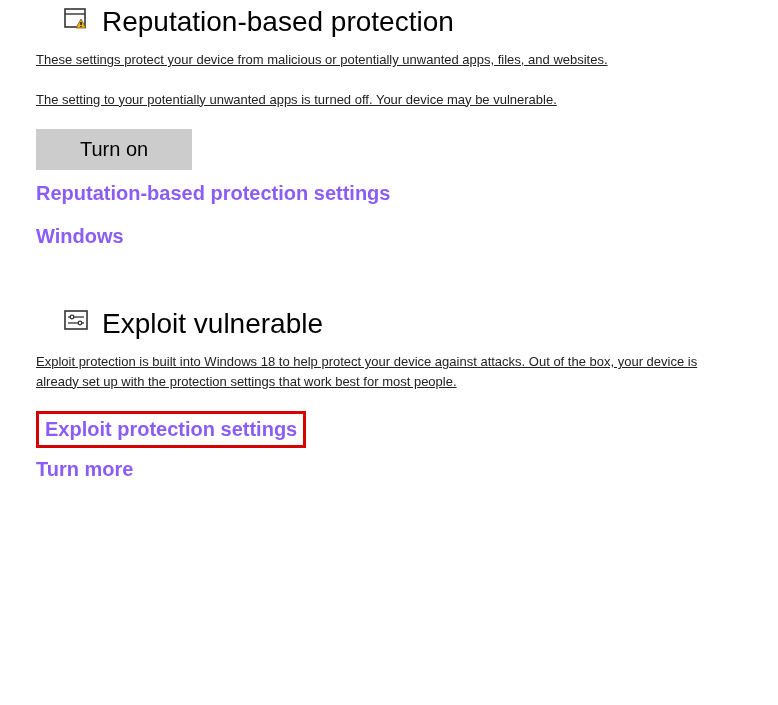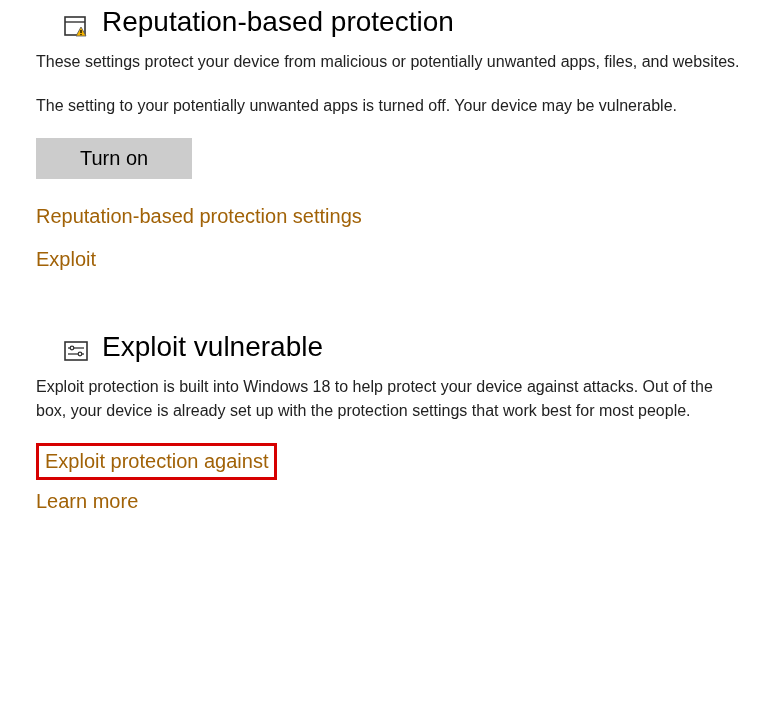--- a/index.html
+++ b/index.html
@@ -13,59 +13,61 @@
     background: #fff;
   }
   .container {
     padding: 6px 36px 20px 36px;
   }
   .section {
     margin-bottom: 50px;
   }
   .section-header {
     display: flex;
-    align-items: flex-end;
+    align-items: flex-start;
     gap: 14px;
     margin-bottom: 12px;
     padding-left: 28px;
   }
   .section-title {
     font-size: 28px;
     font-weight: 400;
     color: #000;
   }
   .icon-wrap {
     width: 24px;
     height: 24px;
     display: flex;
     align-items: center;
     justify-content: center;
   }
   .desc {
-    font-size: 16px;
+    font-size: 13px;
     line-height: 1.5;
     color: #222;
     margin-bottom: 20px;
+    text-decoration: underline;
   }
   .btn {
     background: #cccccc;
     border: none;
     font-family: inherit;
     font-size: 20px;
     padding: 9px 44px;
     cursor: pointer;
-    margin-bottom: 26px;
+    margin-bottom: 12px;
     color: #000;
   }
   .link {
     display: inline-block;
-    color: #a16207;
+    color: #8b5cf6;
     font-size: 20px;
     cursor: pointer;
     margin-bottom: 10px;
+    font-weight: bold;
   }
   .link-block {
     margin-bottom: 10px;
   }
   .highlighted {
     border: 3px solid #d60000;
     padding: 4px 6px;
     display: inline-block;
   }
 </style>
@@ -90,21 +92,21 @@
 
     <div class="desc">These settings protect your device from malicious or potentially unwanted apps, files, and websites.</div>
     <div class="desc">The setting to your potentially unwanted apps is turned off. Your device may be vulnerable.</div>
 
     <button class="btn">Turn on</button>
 
     <div class="link-block">
       <span class="link">Reputation-based protection settings</span>
     </div>
     <div class="link-block">
-      <span class="link">Exploit</span>
+      <span class="link">Windows</span>
     </div>
   </div>
 
   <div class="section">
     <div class="section-header">
       <span class="icon-wrap">
         <svg width="24" height="24" viewBox="0 0 24 24">
           <rect x="1" y="3" width="22" height="18" fill="none" stroke="#333" stroke-width="1.6"></rect>
           <line x1="4" y1="9" x2="20" y2="9" stroke="#333" stroke-width="1.3"></line>
           <circle cx="8" cy="9" r="1.8" fill="#fff" stroke="#333" stroke-width="1.3"></circle>
@@ -112,21 +114,21 @@
           <circle cx="16" cy="15" r="1.8" fill="#fff" stroke="#333" stroke-width="1.3"></circle>
         </svg>
       </span>
       <span class="section-title">Exploit vulnerable</span>
     </div>
 
     <div class="desc">Exploit protection is built into Windows 18 to help protect your device against attacks.  Out of the box, your device is already set up with the protection settings that work best for most people.</div>
 
     <div class="link-block">
       <span class="highlighted">
-        <span class="link" style="margin-bottom:0">Exploit protection against</span>
+        <span class="link" style="margin-bottom:0">Exploit protection settings</span>
       </span>
     </div>
     <div class="link-block">
-      <span class="link">Learn more</span>
+      <span class="link">Turn more</span>
     </div>
   </div>
 
 </div>
 
 </body></html>

